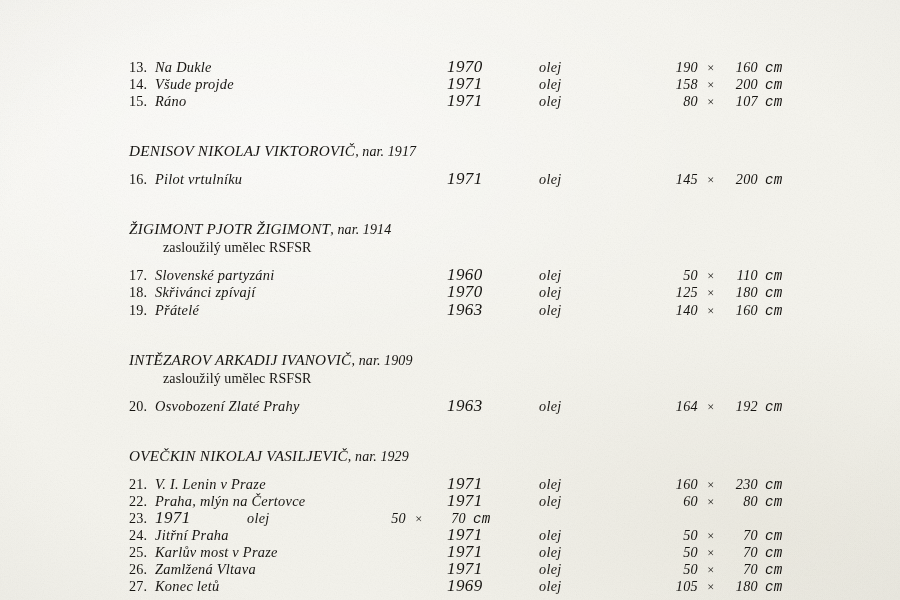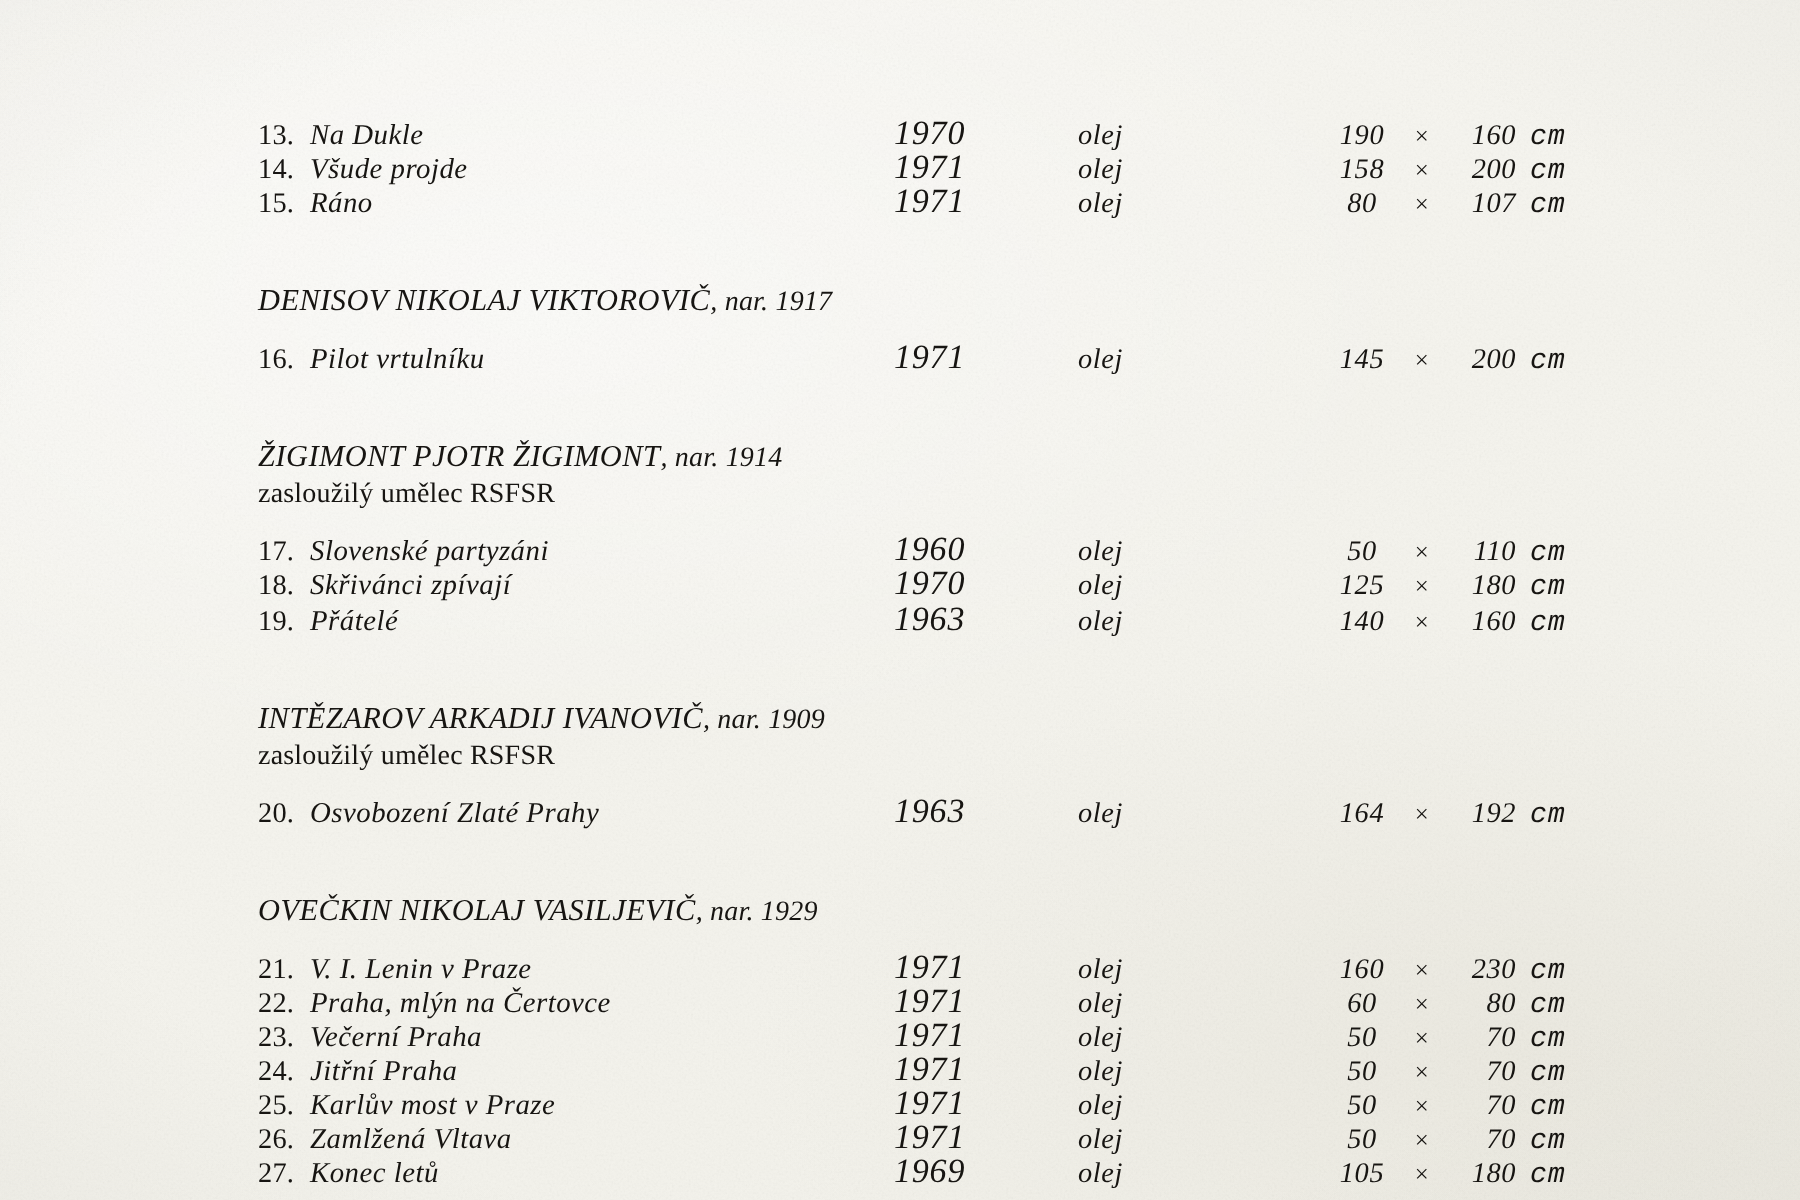--- a/index.html
+++ b/index.html
@@ -64,20 +64,21 @@
   }
   .artist-born {
     font-size: 14px;
     letter-spacing: 0.1px;
   }
   .artist-title {
     font-size: 14px;
     line-height: 18px;
     letter-spacing: 0.1px;
     white-space: nowrap;
+    margin-left: 34px;
   }
 
   
   .works { margin: 0; }
   .work-row {
     display: flex;
     align-items: baseline;
     height: 17.1px;
     white-space: nowrap;
   }
@@ -110,21 +111,21 @@
     letter-spacing: 0.3px;
   }
   .w-dims {
     flex: none;
     font-style: italic;
     font-size: 14.2px;
     display: flex;
     align-items: baseline;
     letter-spacing: 0.3px;
   }
-  .d-w  { width: 34px; text-align: center; }
+  .d-w  { width: 34px; text-align: right; }
   .d-x  { width: 26px; text-align: center; font-style: normal; font-size: 12.4px; }
   .d-h  { width: 34px; text-align: right; }
   .d-u  { padding-left: 7px; font-family: Liberation Mono, monospace; }
 
   
   .gap-head   { height: 33px; }   
   .gap-after  { height: 8px;  }   
 </style>
 </head>
 <body>
@@ -305,21 +306,20 @@
           <span class="w-tech">olej</span>
           <span class="w-dims">
             <span class="d-w">60</span>
             <span class="d-x">×</span>
             <span class="d-h">80</span>
             <span class="d-u">cm</span>
           </span>
         </div>
         <div class="work-row">
           <span class="w-num">23.</span>
-          <span class="w-title">Večerní Praha</span>
           <span class="w-year">1971</span>
           <span class="w-tech">olej</span>
           <span class="w-dims">
             <span class="d-w">50</span>
             <span class="d-x">×</span>
             <span class="d-h">70</span>
             <span class="d-u">cm</span>
           </span>
         </div>
         <div class="work-row">

